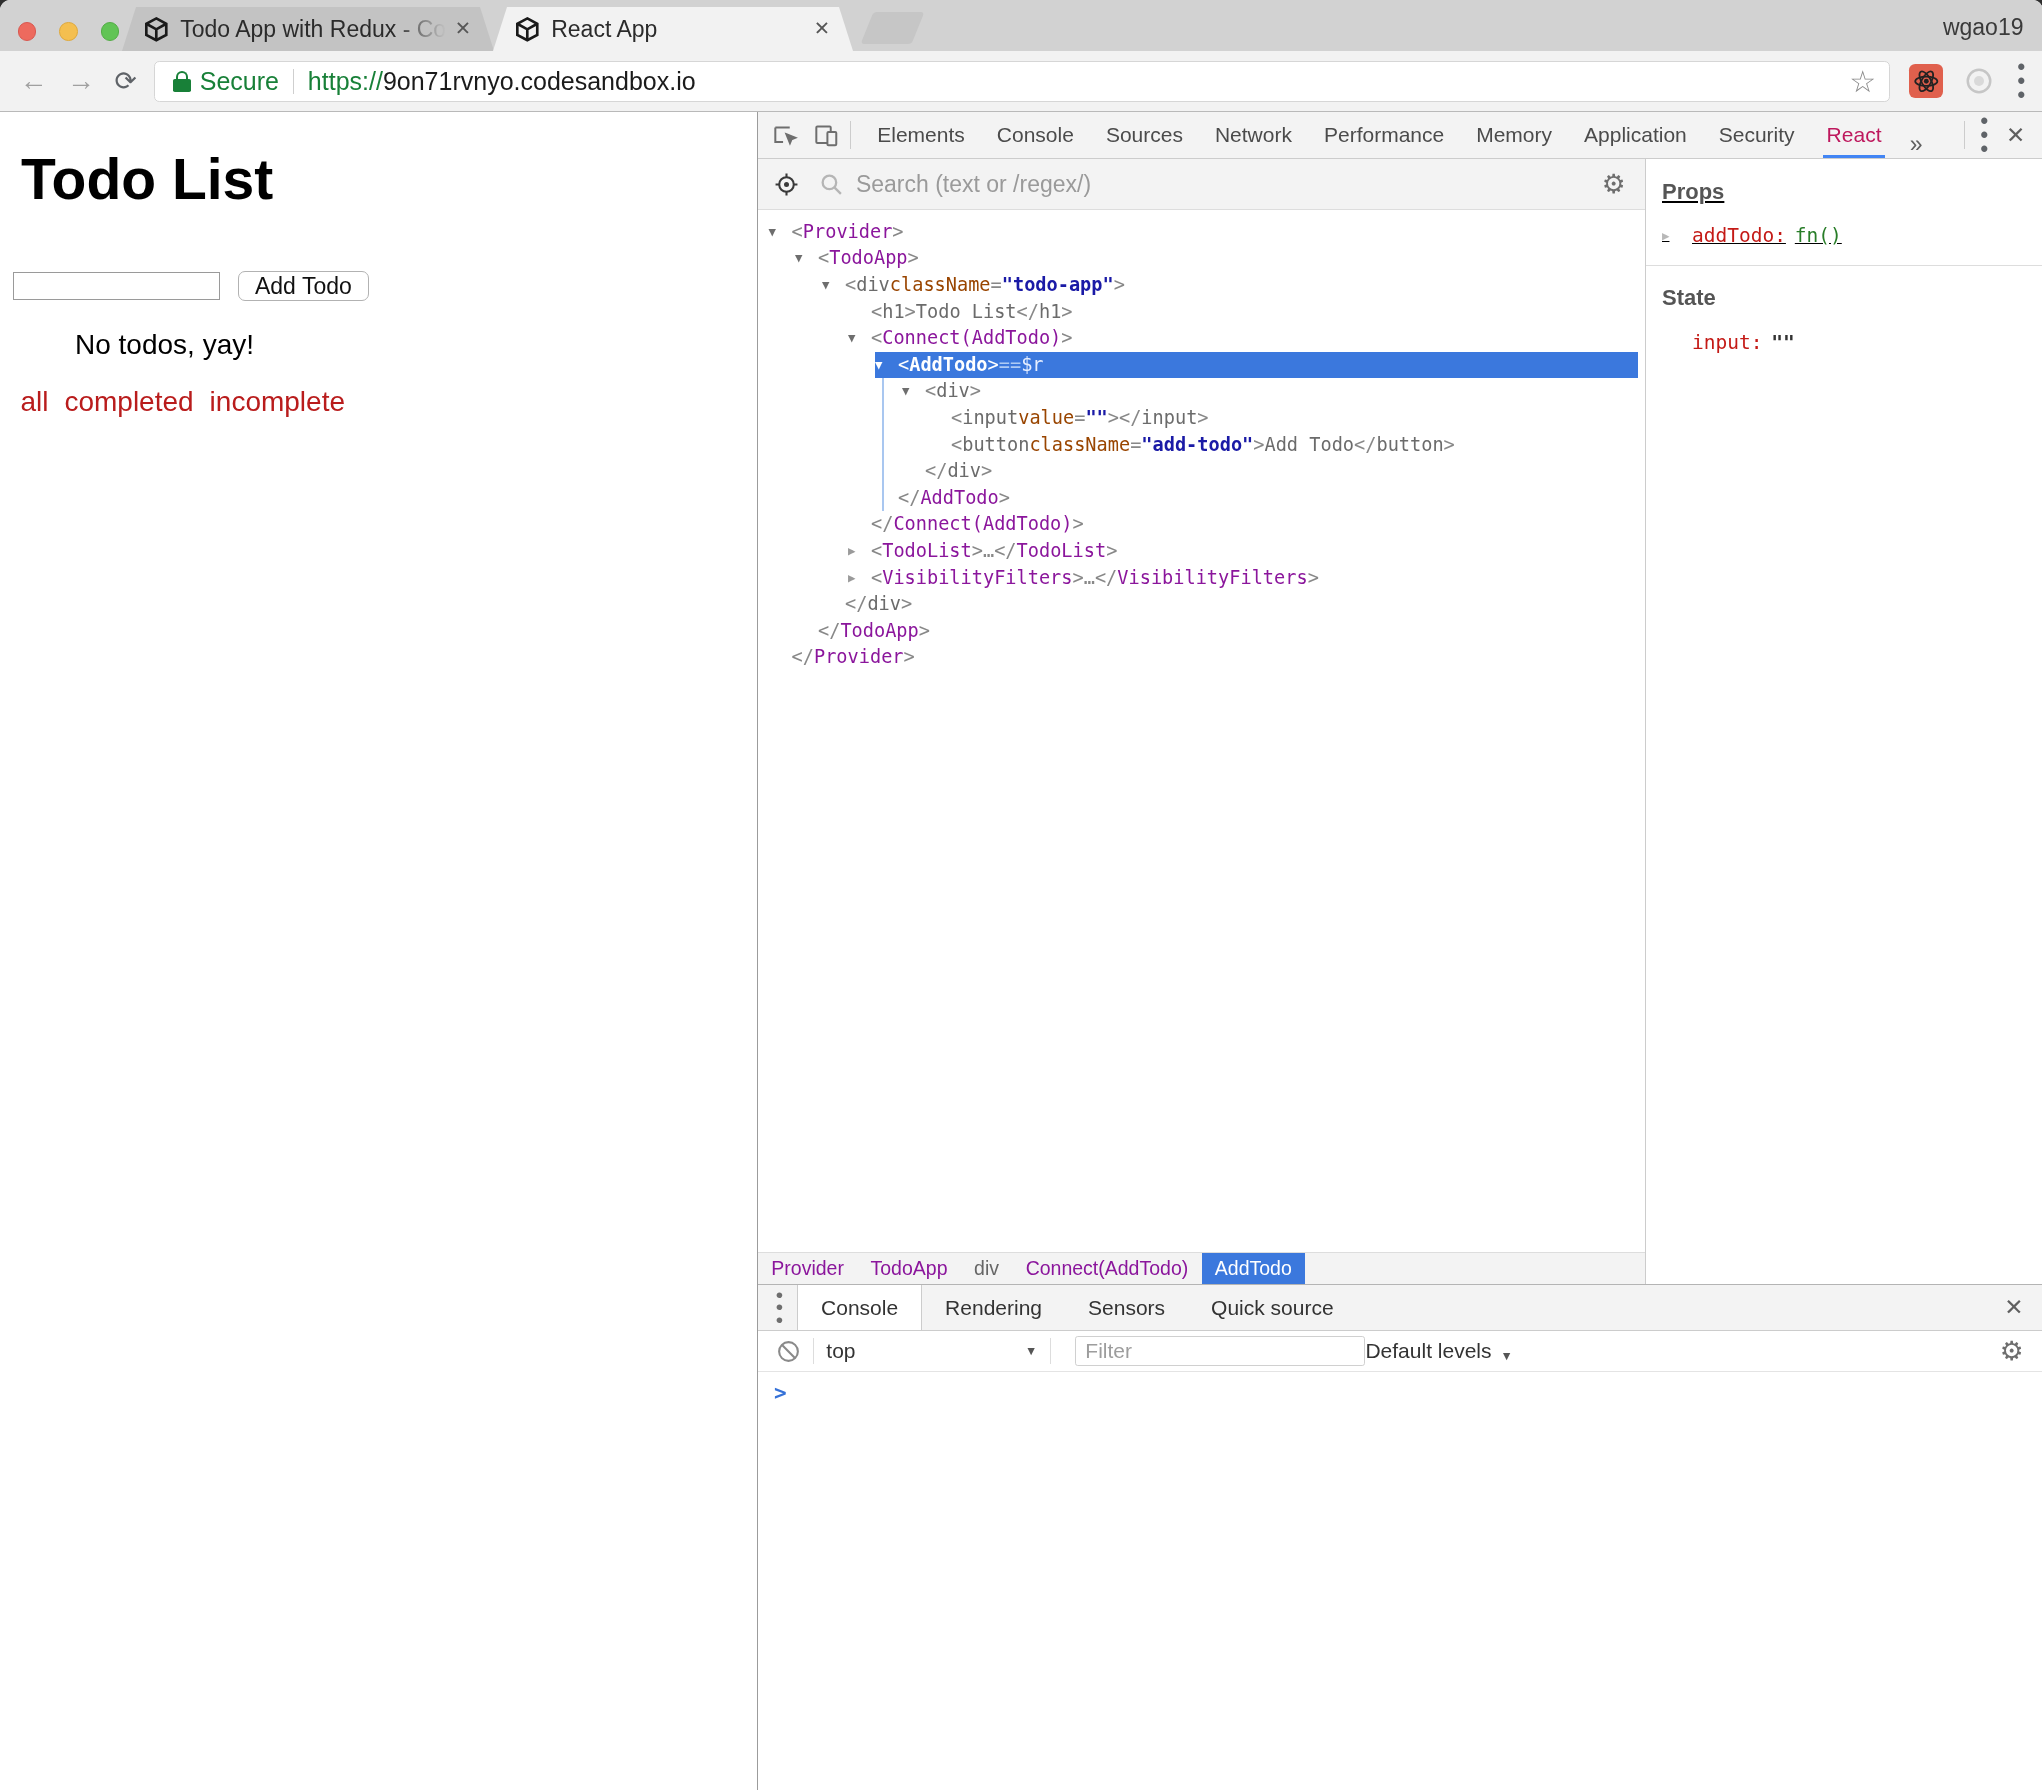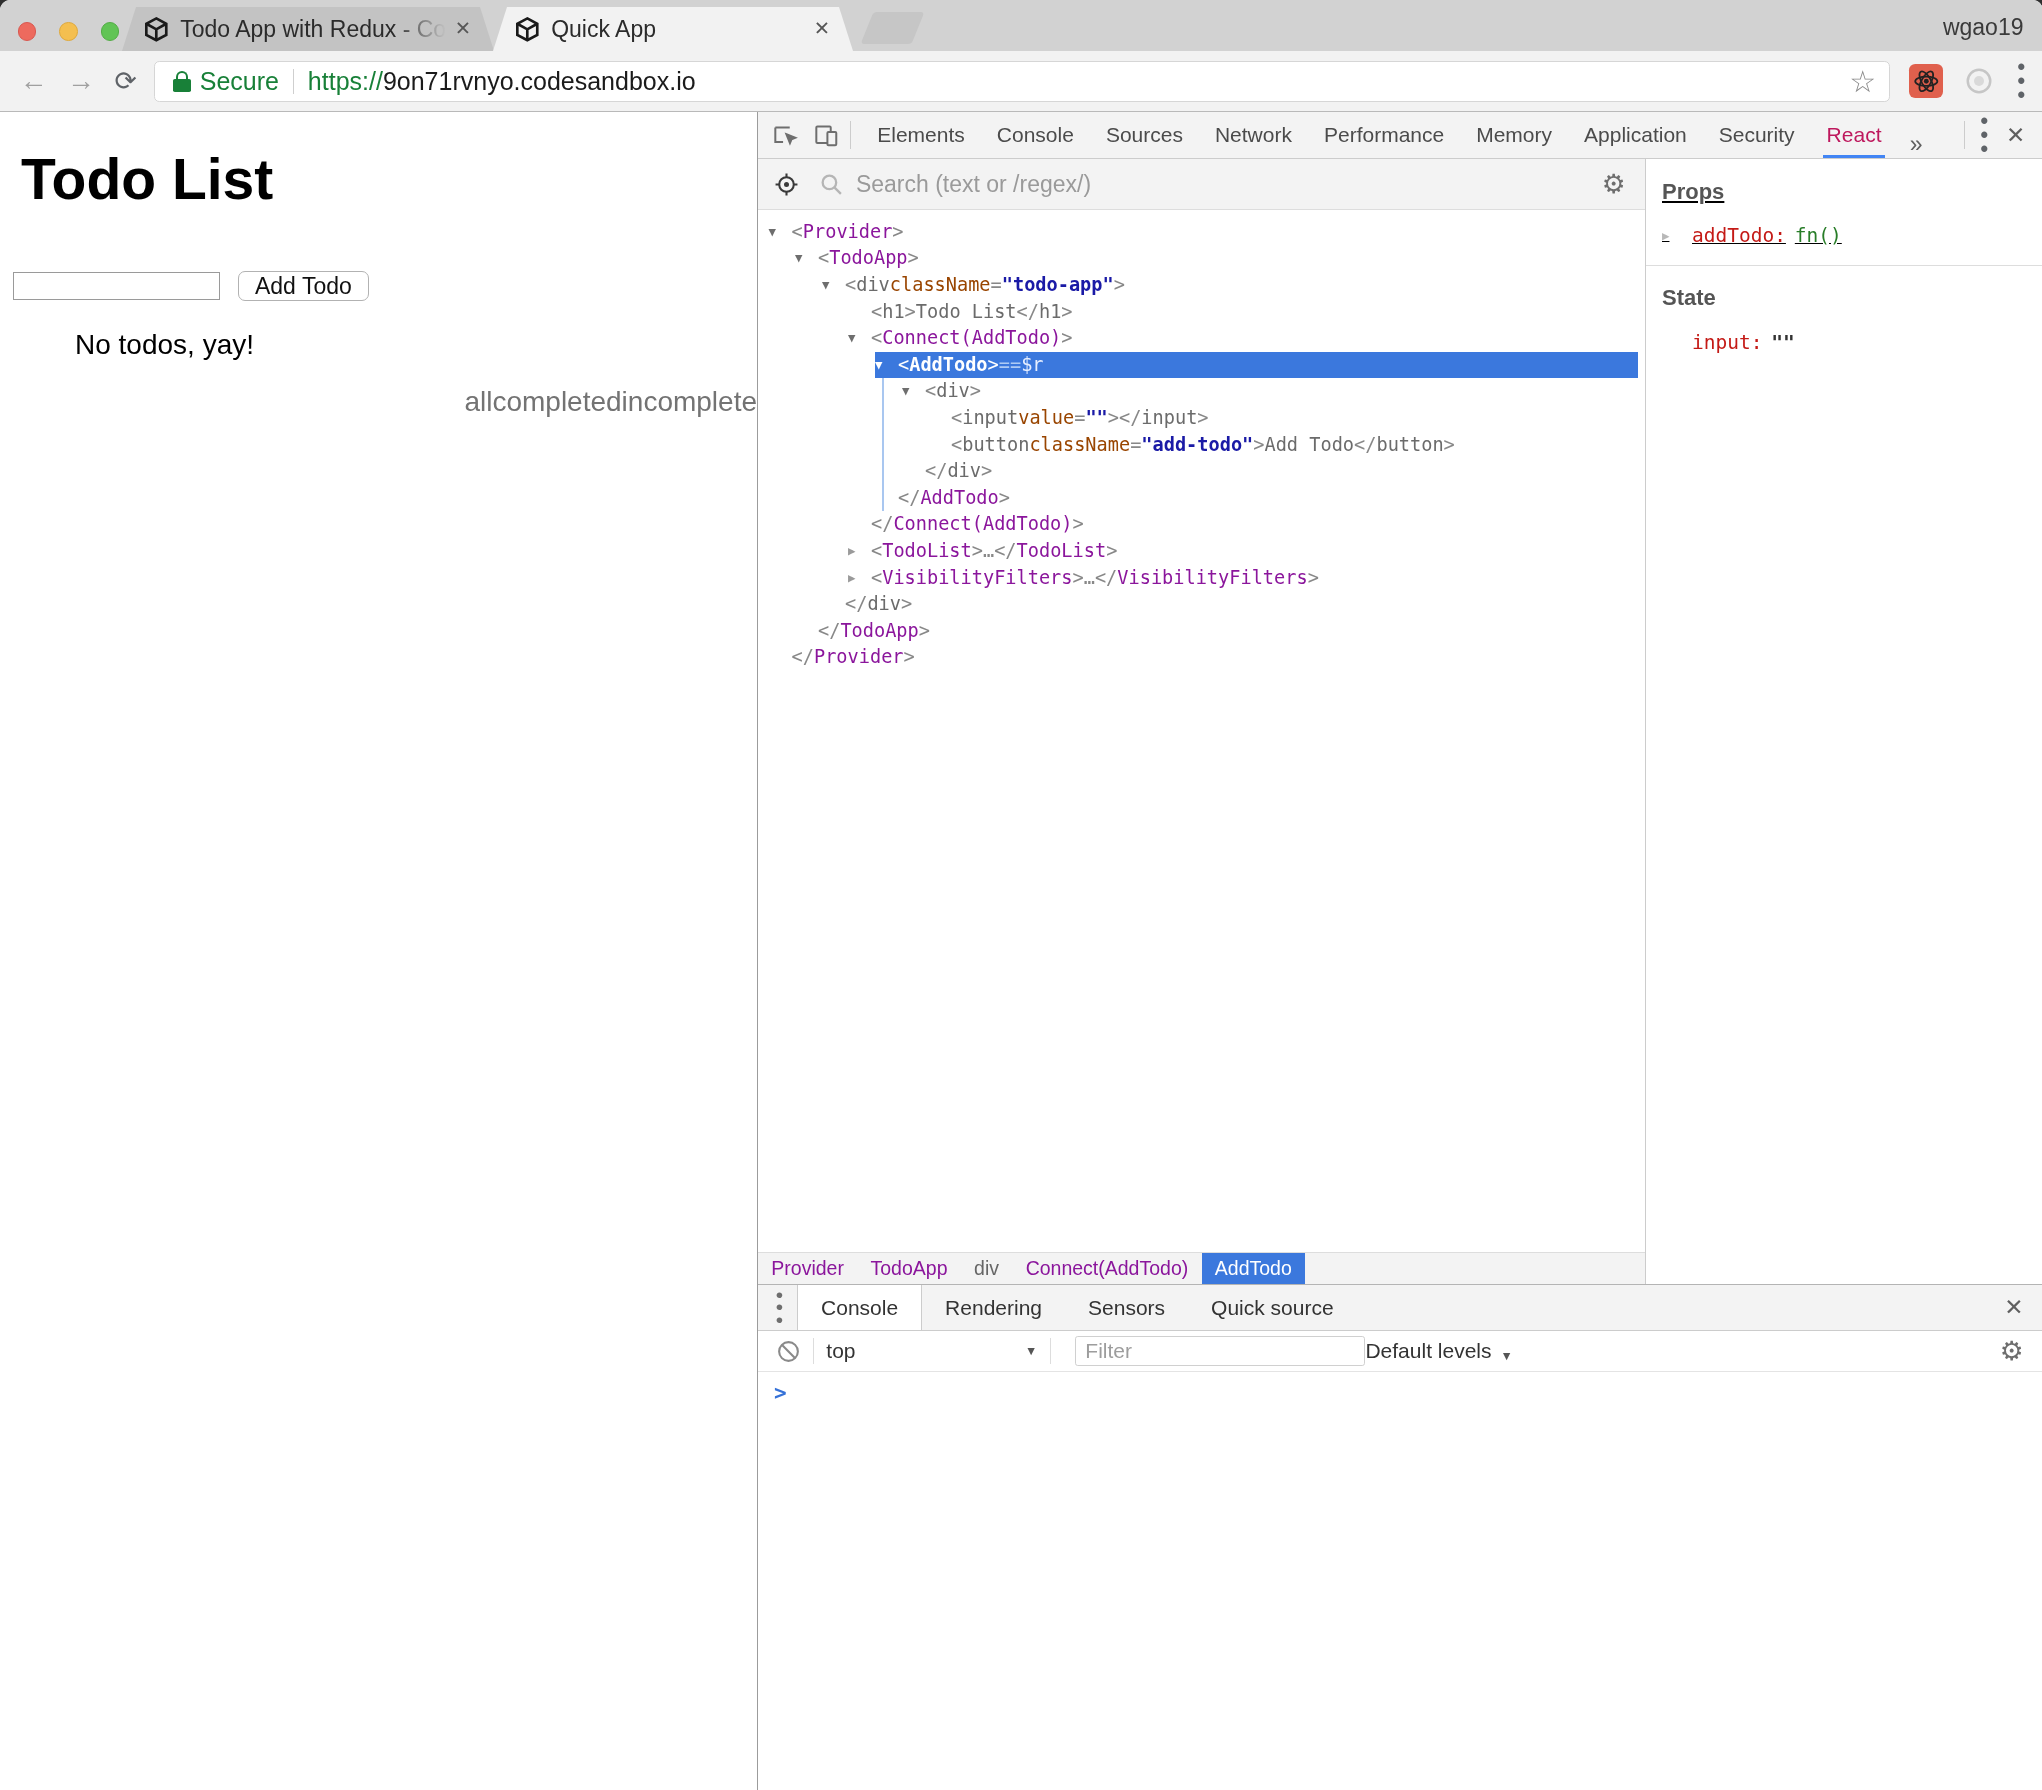--- a/index.html
+++ b/index.html
@@ -50,21 +50,21 @@
 
   
   .main { flex:1; display:flex; min-height:0; }
   .page { width:758px; border-right:1.8px solid #9c9c9c; background:#fff; overflow:hidden; }
   .page h1 { font-size:57px; font-weight:bold; color:#000; margin:34px 0 0 21px; }
   .todo-row { display:flex; align-items:center; margin:59px 0 0 13.3px; }
   .todo-input { width:207px; height:28px; border:1.8px solid #9a9a9a; background:#fff; font-size:21px; padding:0 5.3px; }
   .add-btn { margin-left:17.7px; height:30px; padding:0 16px; background:#fff; border:1.8px solid #b2b2b2;
              border-radius:7px; font-size:23px; color:#111; font-family:"Liberation Sans",sans-serif; }
   .empty-msg { font-size:28px; color:#000; margin:28px 0 0 75px; }
-  .filters { display:flex; margin:25px 0 0 20.4px; font-size:28px; color:#737373;justify-content:flex-end; }
+  .filters { display:flex; gap:16px; margin:25px 0 0 20.4px; font-size:28px; color:#b91c1c; }
 
   
   .devtools { flex:1; display:flex; flex-direction:column; min-width:0; background:#fff; }
   .dt-tabbar { height:47px; background:#f3f3f3; border-bottom:0.9px solid #ccc; display:flex; align-items:center; flex:0 0 auto; }
   .dt-icobtn { margin-left:14px; display:flex; align-items:center; }
   .dt-vsep { width:0.9px; height:28px; background:#ccc; margin:0 10.6px; }
   .dt-tabs { display:flex; height:100%; align-items:flex-end; }
   .dt-tab { padding:0 16px; font-size:21px; color:#4b4b4b; height:100%; display:flex; align-items:center; position:relative; }
   .dt-tab.active { color:#be185d; }
   .dt-tab.active::after { content:""; position:absolute; left:12.4px; right:12.4px; bottom:0; height:3.5px; background:#4285f4; }
@@ -150,21 +150,21 @@
       </svg>
       <span class="title">Todo App with Redux - CodeSa</span>
       <span class="close">✕</span>
     </div>
 
     <div class="tab active">
       <svg class="favicon" viewBox="0 0 24 24" fill="none" stroke="#1a1a1a" stroke-width="2.4">
         <path d="M12 2.2 L21 7 V17 L12 21.8 L3 17 V7 Z"></path>
           <path d="M12 21.8 V12 M3 7 L12 12 L21 7"></path>
       </svg>
-      <span class="title">Quick App</span>
+      <span class="title">React App</span>
       <span class="close">✕</span>
     </div>
 
     <div class="newtab-btn"></div>
     <span class="profile-name">wgao19</span>
   </div>
 
   <div class="toolbar">
     <span class="nav-ico">←</span>
     <span class="nav-ico">→</span>

